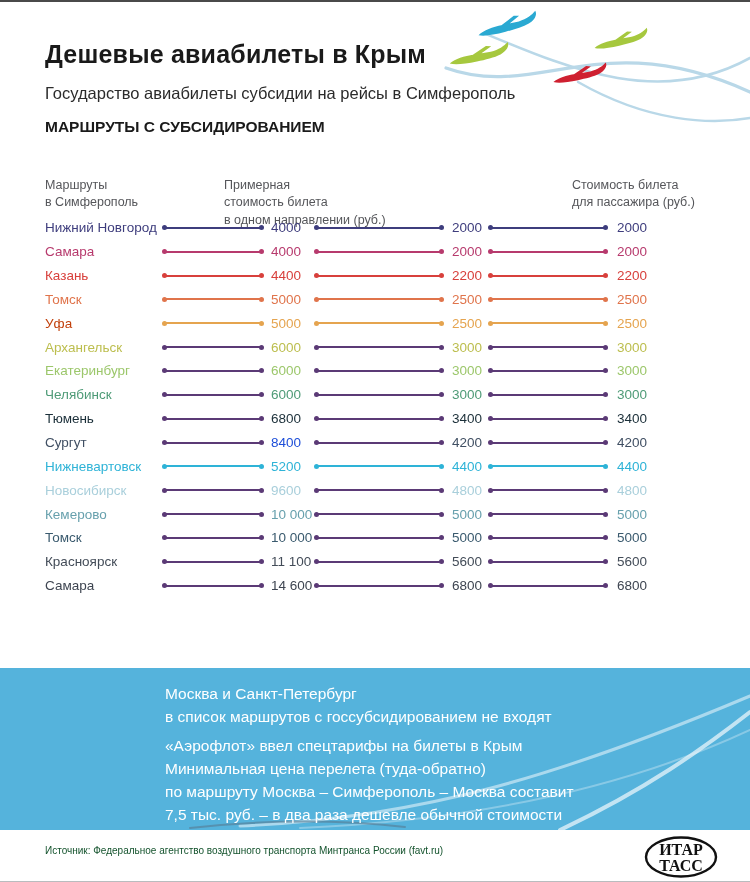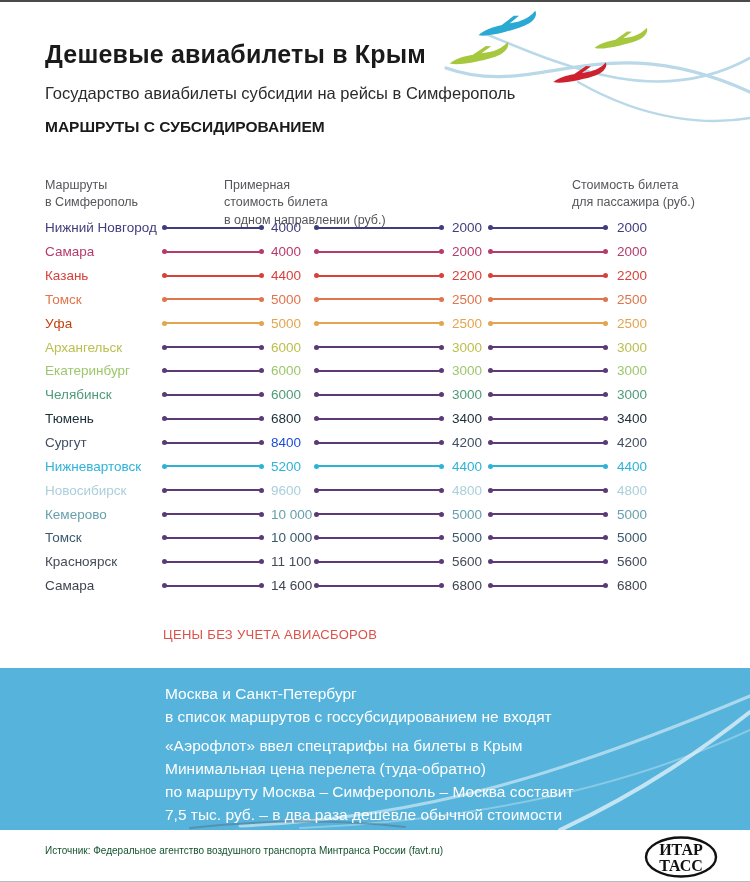--- a/index.html
+++ b/index.html
@@ -226,21 +226,20 @@
         <span class="city" style="color:#3e4551">Самара</span>
         <span class="ln l1" style="color:#5b3a76"></span>
         <span class="v1" style="color:#3e4551">14 600</span>
         <span class="ln l2" style="color:#5b3a76"></span>
         <span class="v2" style="color:#3e4551">6800</span>
         <span class="ln l3" style="color:#5b3a76"></span>
         <span class="v3" style="color:#3e4551">6800</span>
       </div>
     </div>
 
-  <div class="price-note" style="color: rgb(217, 83, 74);">ЦЕНЫ БЕЗ УЧЕТА АВИАСБОРОВ</div>
 
   <div class="info-box" style="background: rgb(85, 179, 220); padding-left: 16px;">
     <svg class="info-swoosh" viewBox="0 0 750 162">
       <g fill="none" stroke-linecap="round">
         <path d="M240,158 C420,150 560,108 750,28" stroke="#ffffff" stroke-opacity="0.5" stroke-width="3"></path>
         <path d="M560,162 C645,122 704,80 750,44" stroke="#ffffff" stroke-opacity="0.65" stroke-width="4"></path>
         <path d="M300,160 C480,152 630,118 750,62" stroke="#e8f4fa" stroke-opacity="0.35" stroke-width="2"></path>
         <path d="M190,160 C280,150 350,153 405,159" stroke="#57748a" stroke-opacity="0.55" stroke-width="2"></path>
       </g>
     </svg>

